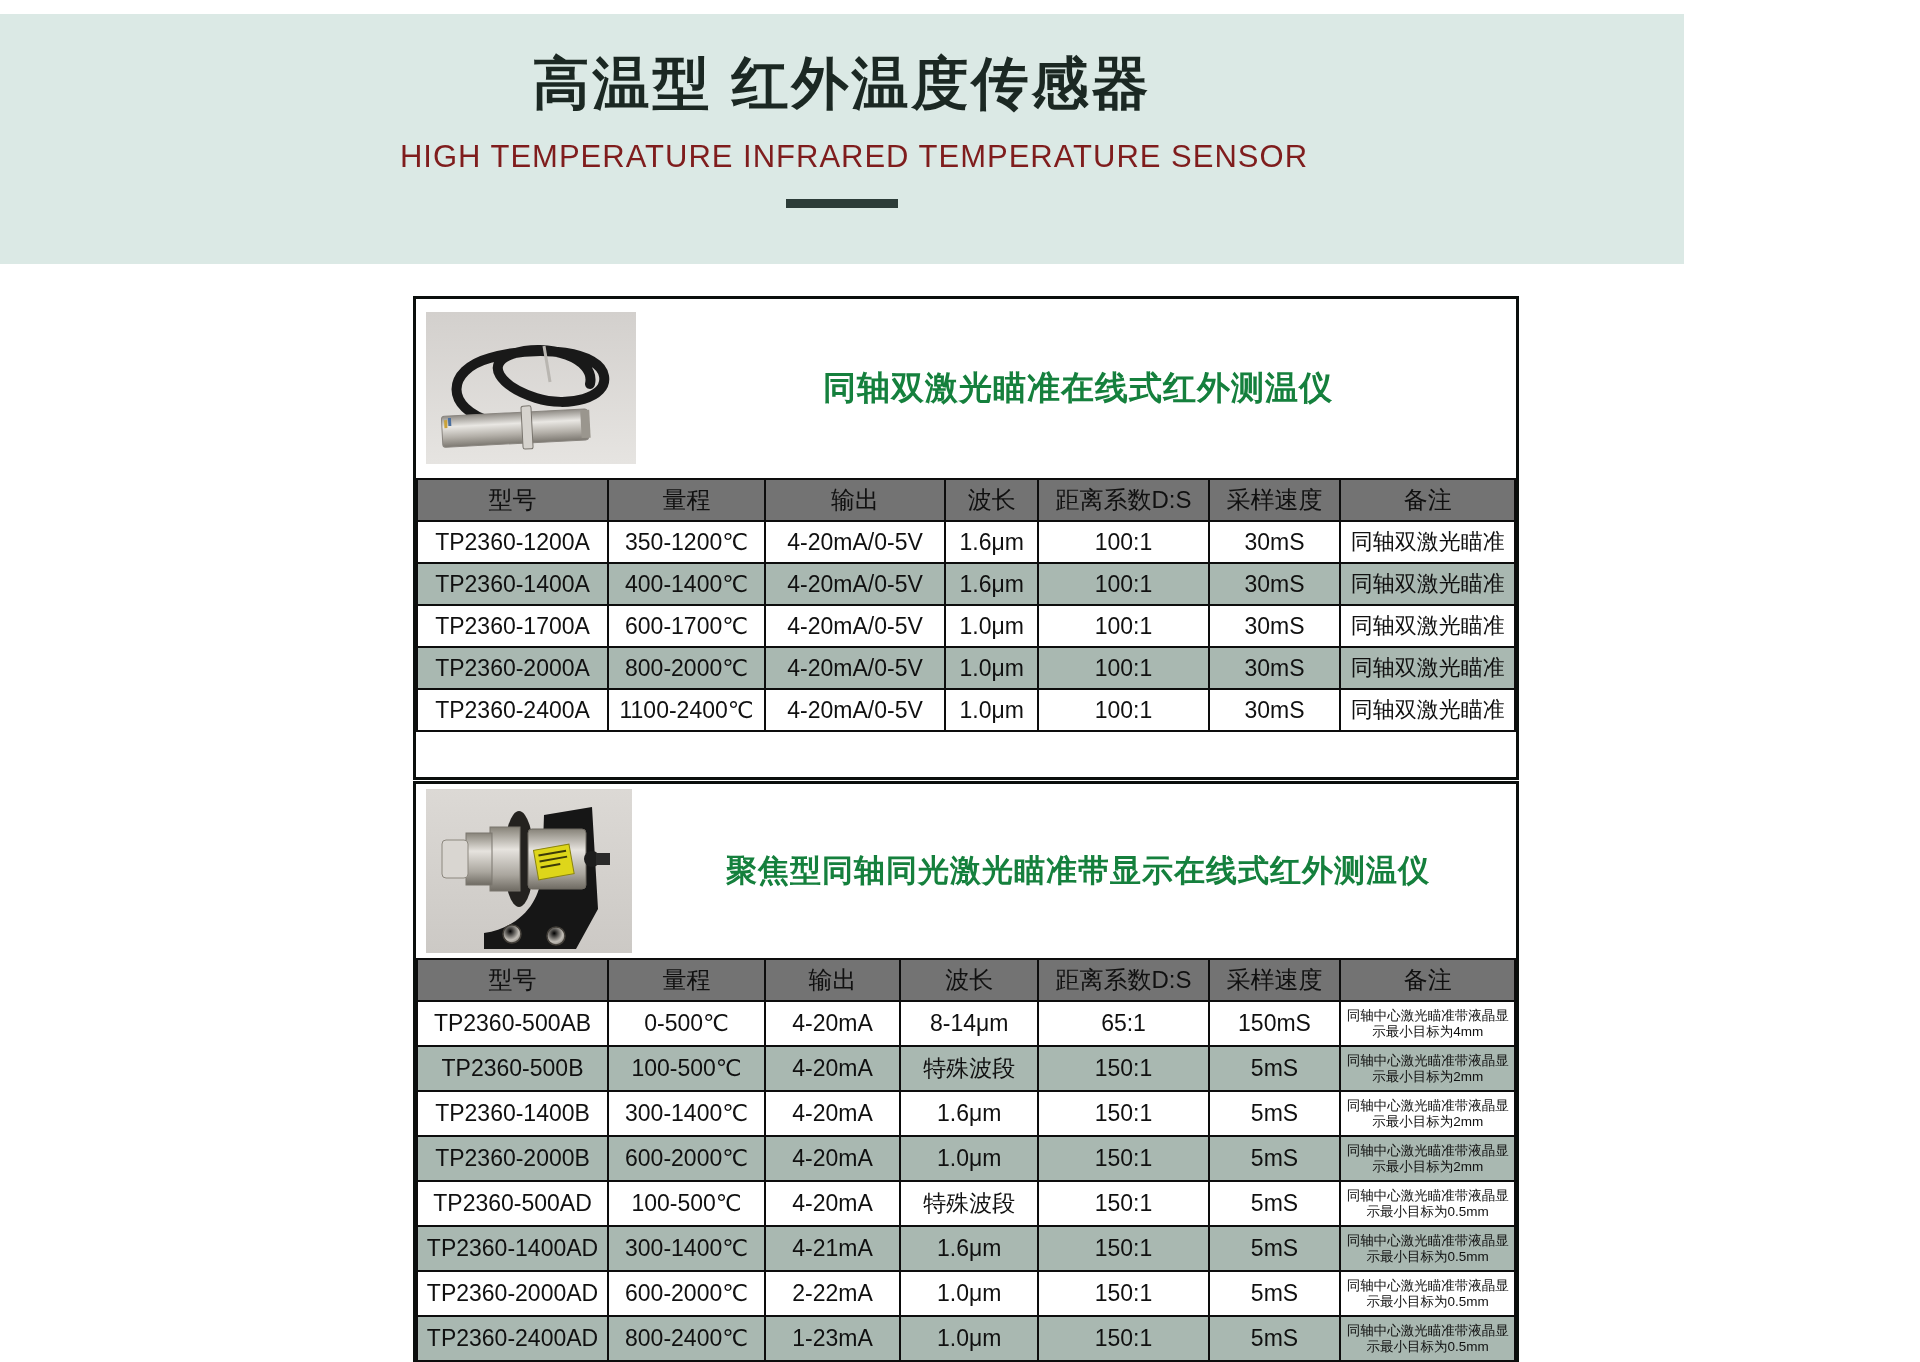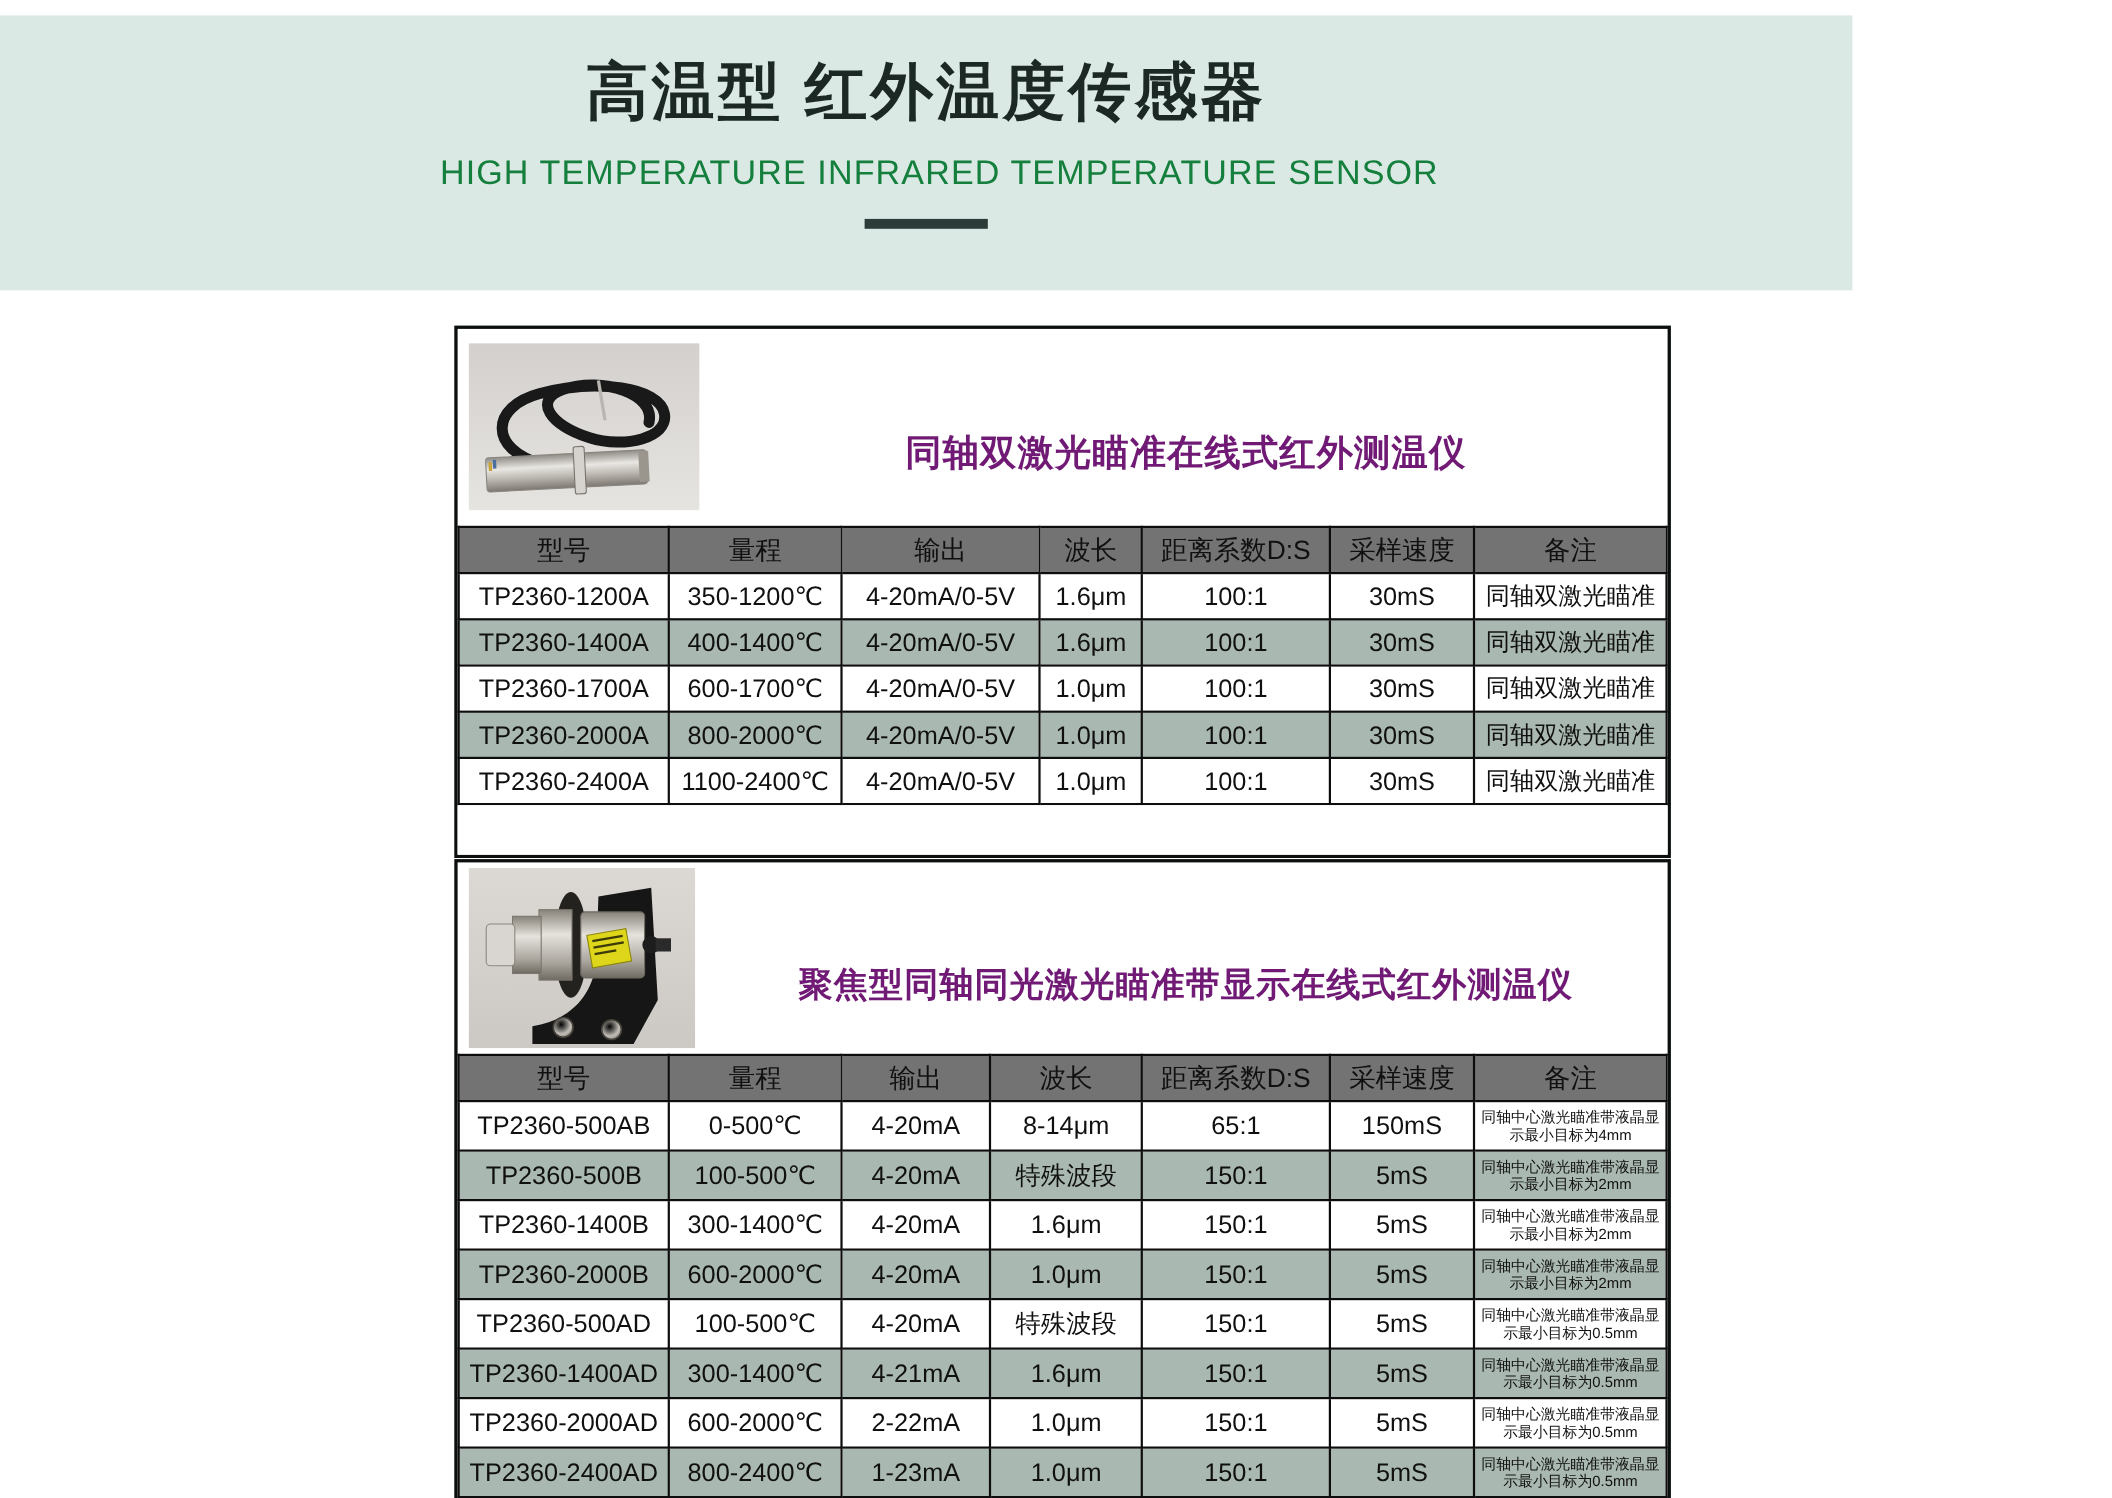--- a/index.html
+++ b/index.html
@@ -17,21 +17,21 @@
     background:#dbe9e5;text-align:center;
   }
   .main-title{
     padding-top:32px;margin:0;
     font-size:57px;font-weight:700;letter-spacing:3px;
     color:#1b2823;
   }
   .sub-title{
     margin:16px 0 0 0;
     font-size:31px;font-weight:400;letter-spacing:1px;
-    color:#15803d;
+    color:#7f1d1d;
     padding-left:24px;
   }
   .title-bar{
     width:112px;height:9px;margin:24px auto 0 auto;
     background:#2c3c38;
   }
   
   .block{
     position:absolute;left:413px;width:1100px;
     border:3px solid #0b0f0d;background:#ffffff;
@@ -40,22 +40,22 @@
   .block-1{top:296px;}
   .block-2{top:781px;}
   .media-row{position:relative;width:100%;}
   .block-1 .media-row{height:179px;}
   .block-2 .media-row{height:174px;border-radius:25px;}
   .photo{position:absolute;left:10px;top:13px;}
   .block-2 .photo{top:5px;}
   .block-title{
     position:absolute;left:228px;right:4px;top:0;height:100%;
     display:flex;align-items:center;justify-content:center;
-    font-size:33px;font-weight:700;color:#701a75;
-    letter-spacing:1px;white-space:nowrap;margin-top:24px;
+    font-size:33px;font-weight:700;color:#15803d;
+    letter-spacing:1px;white-space:nowrap;
   }
   .block-2 .block-title{font-size:31px;}
   table.spec{
     width:100%;border-collapse:collapse;table-layout:fixed;
     font-size:23px;
   }
   table.spec th,table.spec td{
     border:2px solid #0d0d0d;
     text-align:center;vertical-align:middle;
     padding:0 2px;overflow:hidden;

